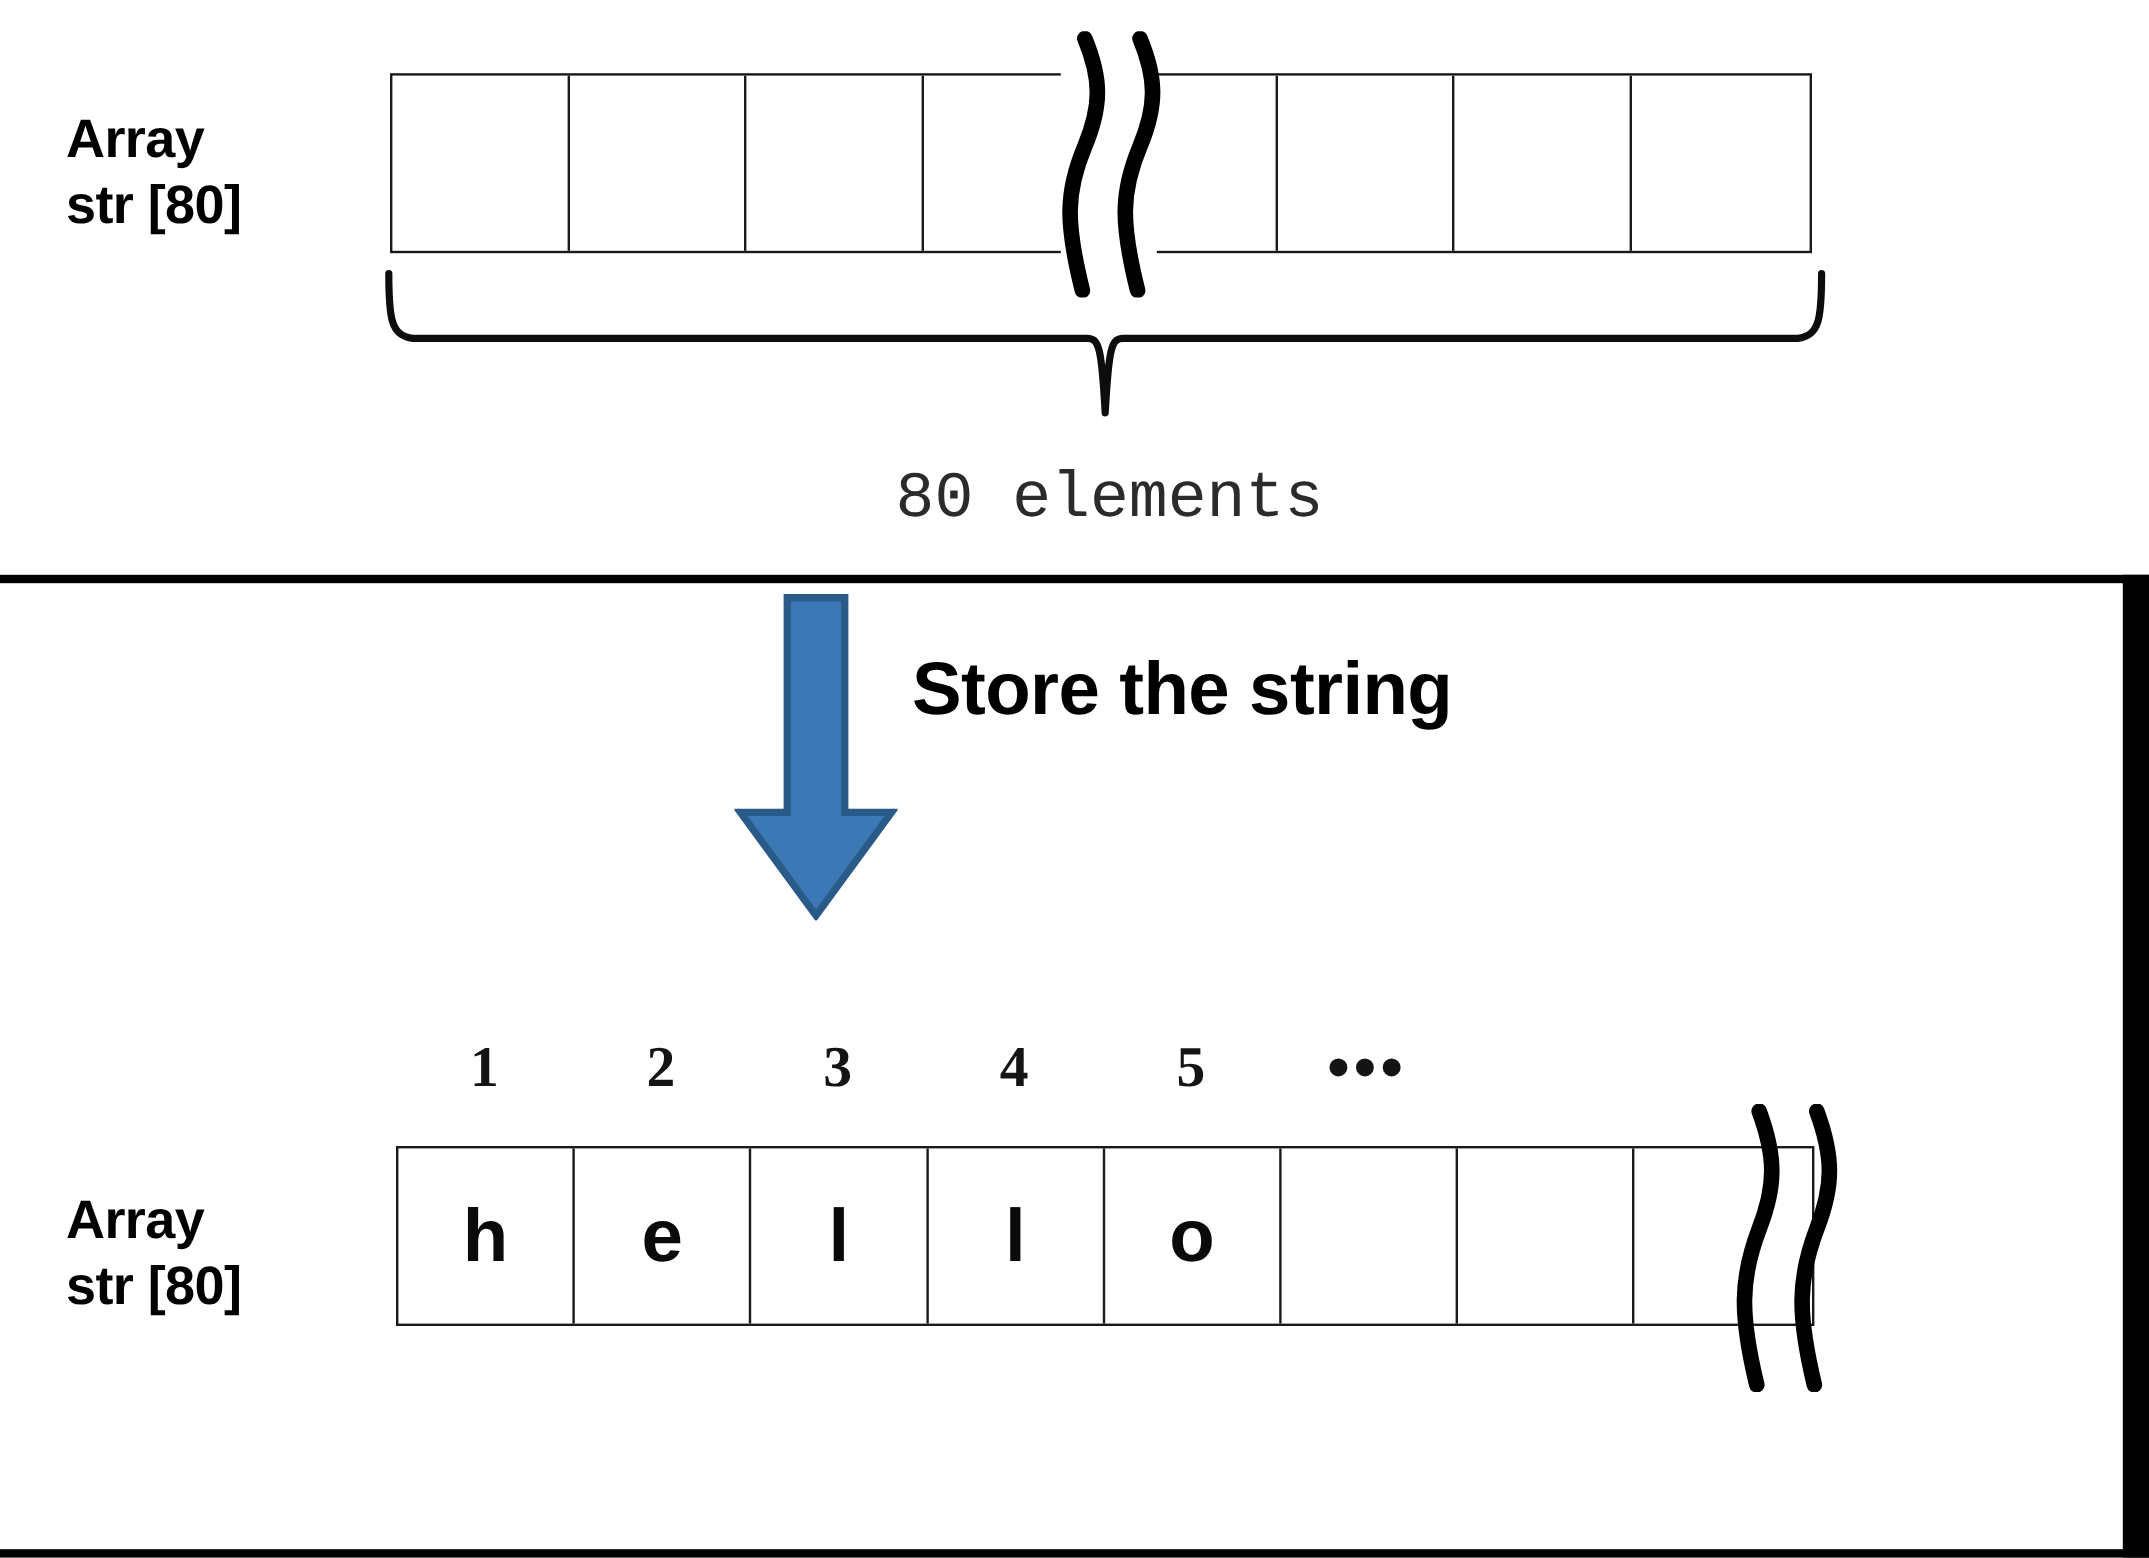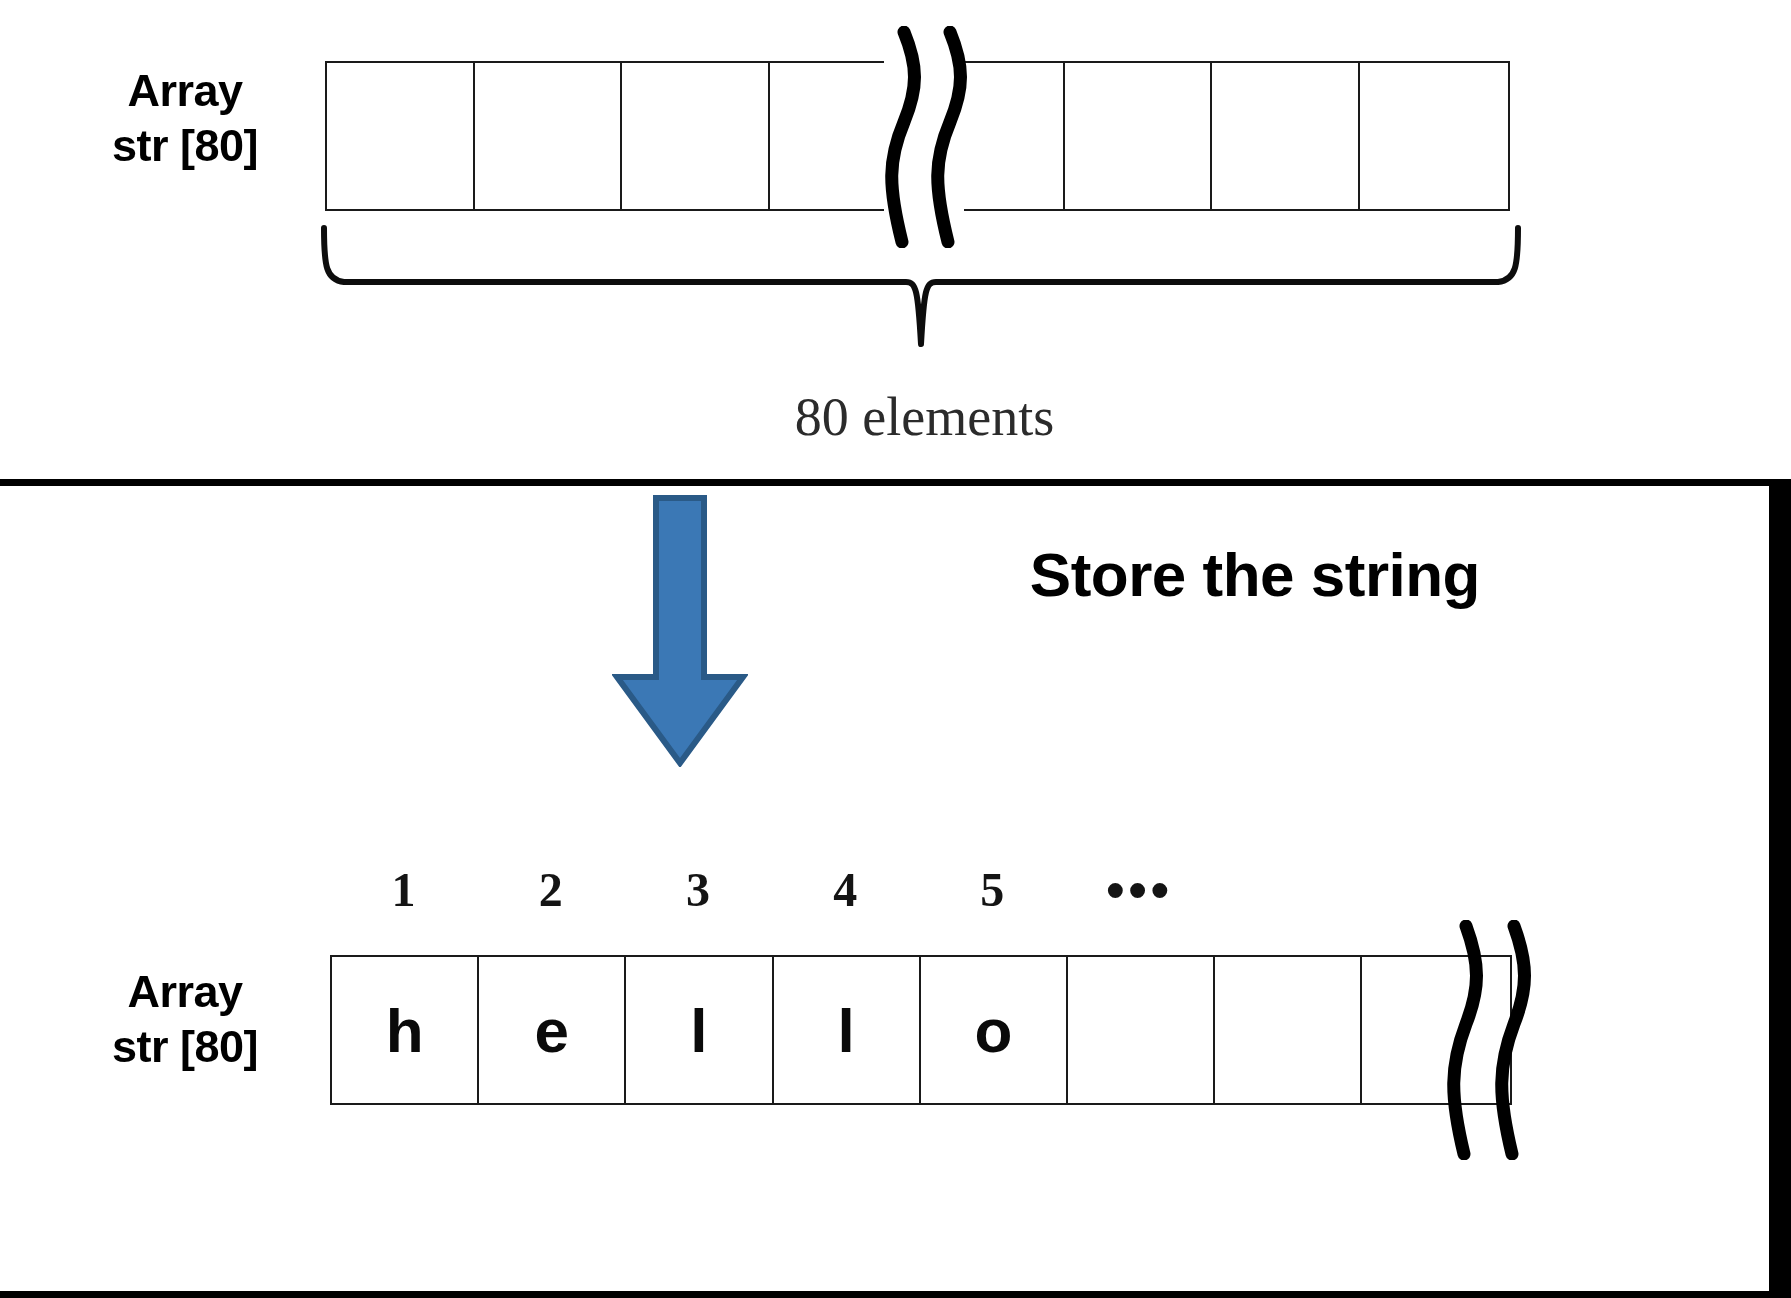--- a/index.html
+++ b/index.html
@@ -20,23 +20,23 @@
     position: absolute;
     left: 0; top: 0;
     width: 1791px;
     height: 478px;
   }
 
   .array-label {
     position: absolute;
     font-weight: bold;
     color: #000000;
-    text-align: center;
     line-height: 1.22;
     letter-spacing: -0.5px;
+    margin-top: 25px;
   }
   #top-array-label {
     left: 55px;
     top: 64px;
     width: 260px;
     font-size: 45px;
   }
   #bottom-array-label {
     left: 55px;
     top: 965px;
@@ -110,21 +110,21 @@
   }
 
   #elements-caption {
     position: absolute;
     left: 0;
     top: 386px;
     width: 1791px;
     text-align: center;
     font-size: 54px;
     color: #2b2b2b;
-    font-family: Liberation Serif, serif;
+    font-family: Liberation Mono, monospace;
     font-weight: 300;
   }
   
   #elements-caption span { position: relative; left: 29px; }
 
   
   #bottom-panel {
     position: absolute;
     left: 0;
     top: 479px;
@@ -145,21 +145,21 @@
     width: 136px;
     height: 272px;
   }
 
   
   #store-headline {
     position: absolute;
     left: 760px;
     top: 535px;
     width: 720px;
-    text-align: right;
+    text-align: left;
     font-size: 62px;
     font-weight: bold;
     line-height: 1.28;
     color: #000000;
     letter-spacing: -0.5px;
   }
 
   
   #index-row {
     position: absolute;

